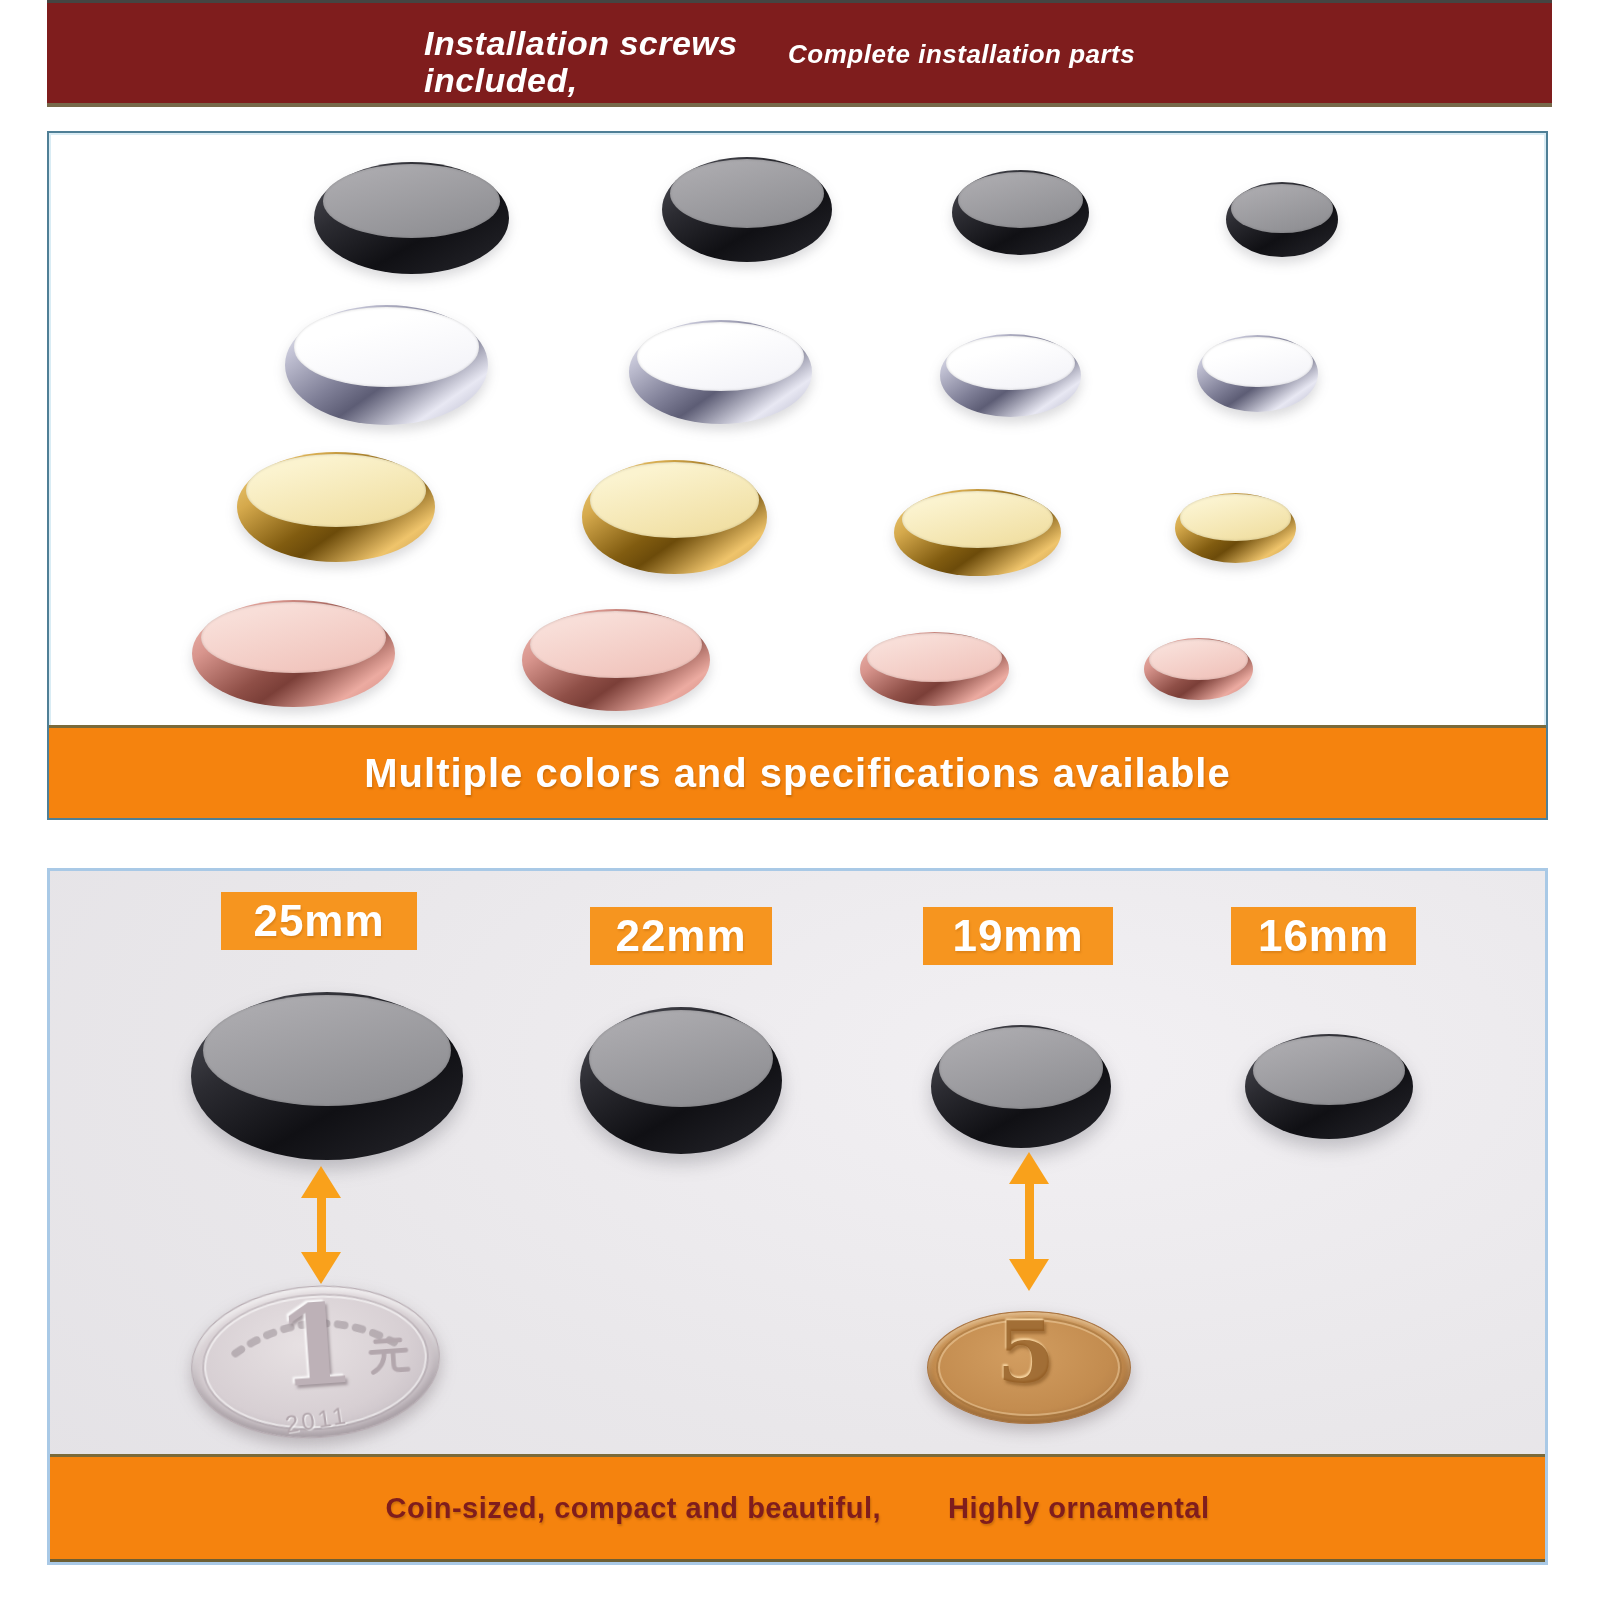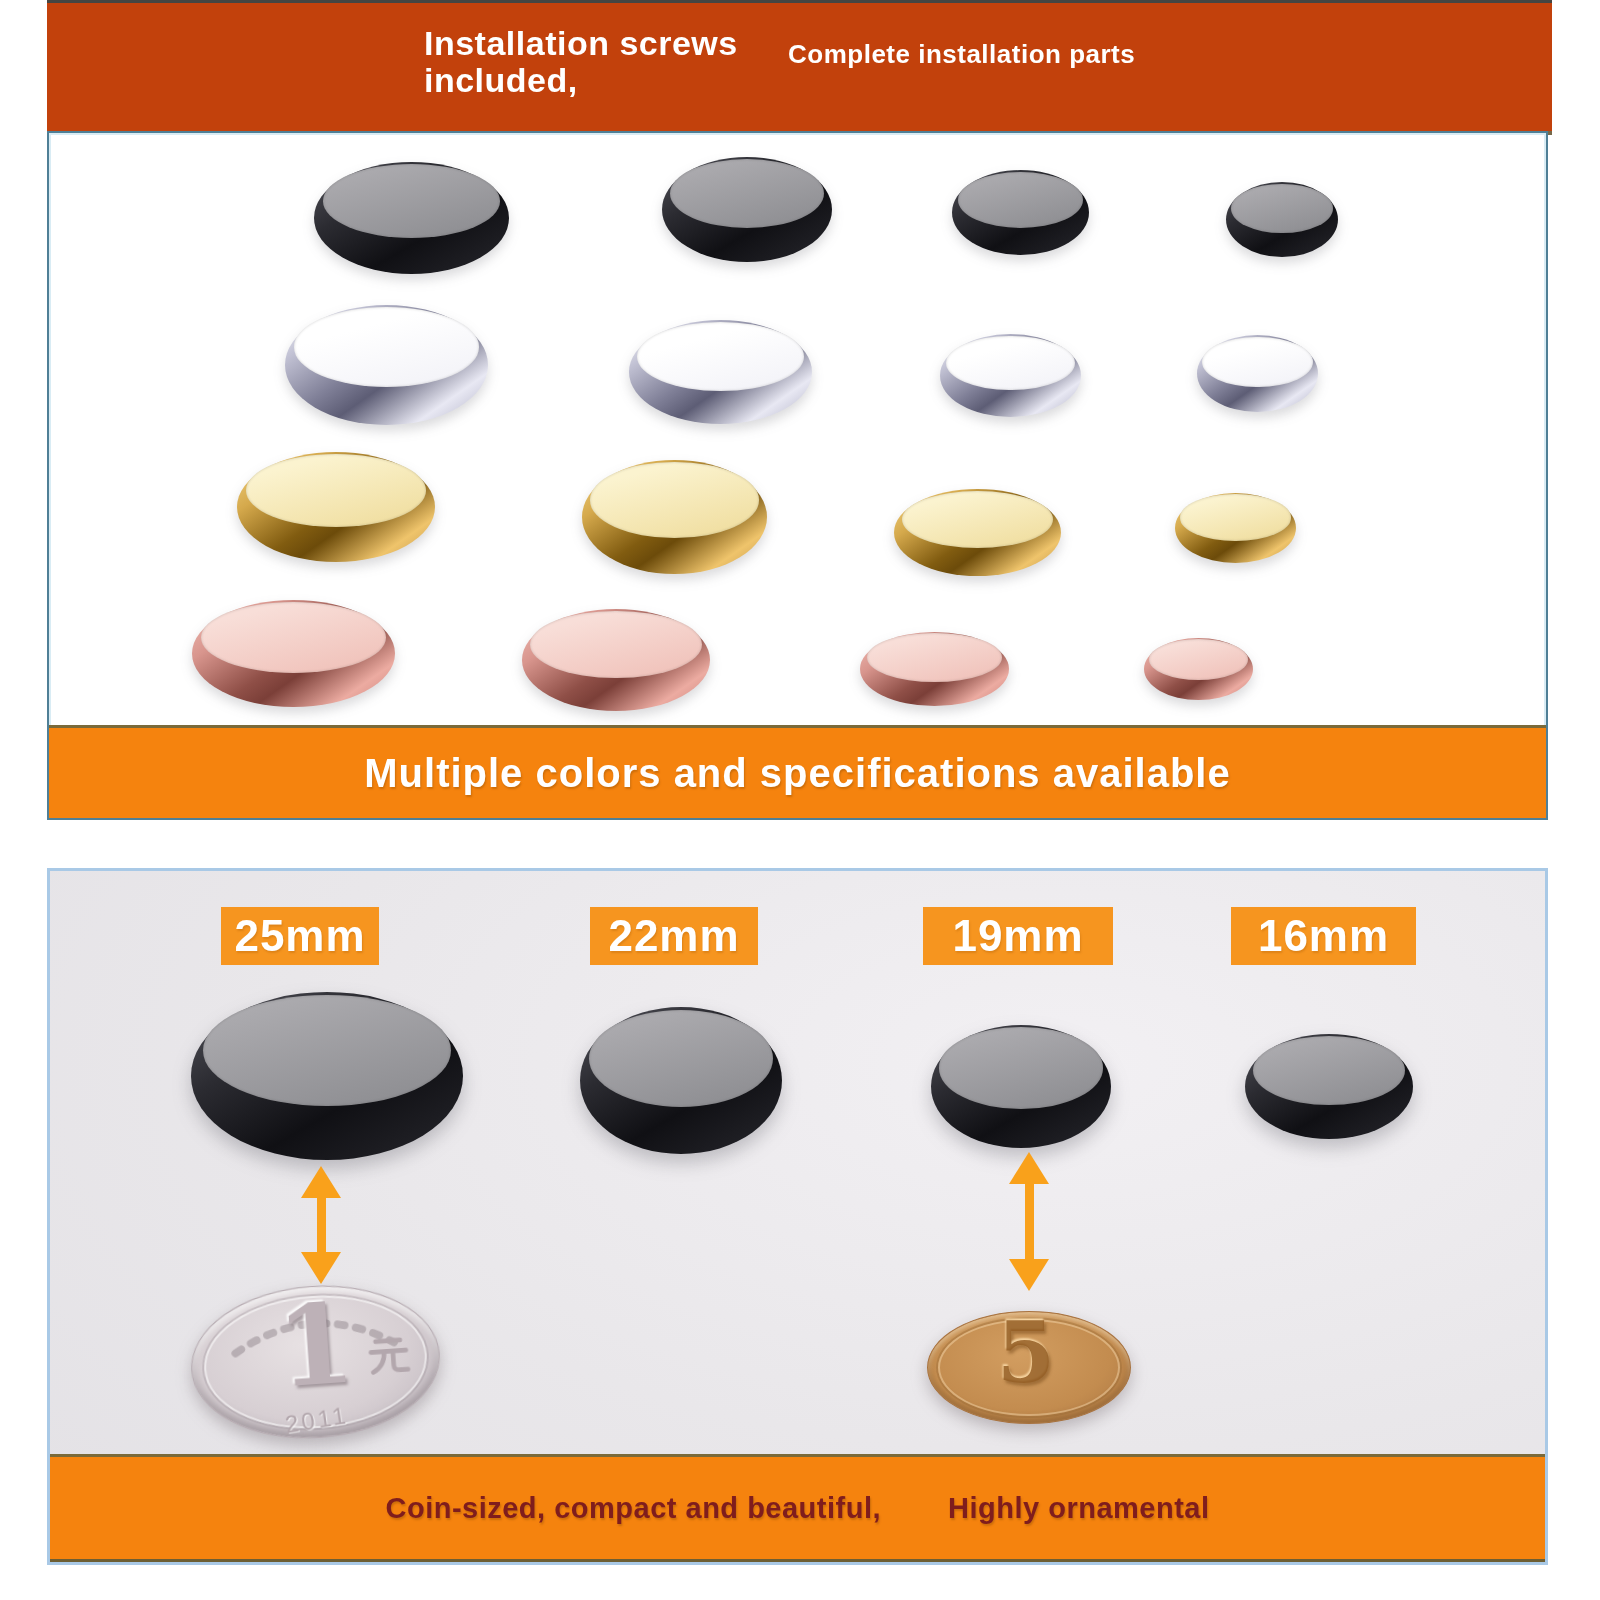--- a/index.html
+++ b/index.html
@@ -1,22 +1,22 @@
 <!DOCTYPE html>
 <html><head>
 <meta charset="utf-8">
 <style>
   html,body{margin:0;padding:0;background:#ffffff;}
   .page{position:relative;width:1600px;height:1600px;background:#ffffff;overflow:hidden;
         font-family:"Liberation Sans",sans-serif;}
 
   
-  .banner{position:absolute;left:47px;top:0;width:1505px;height:135px;
-          background:#c2410c;border-top:3px solid #454542;border-bottom:4px solid #77694a;
-          box-sizing:border-box;}
+  .banner{position:absolute;left:47px;top:0;width:1505px;height:107px;
+          background:#7f1d1d;border-top:3px solid #454542;border-bottom:4px solid #77694a;
+          box-sizing:border-box;font-style:italic;}
   .banner-title{position:absolute;left:377px;top:22px;color:#ffffff;font-weight:bold;
                 font-size:34px;line-height:37px;letter-spacing:.5px;}
   .banner-title span{display:block;}
   .banner-sub{position:absolute;left:741px;top:36px;color:#ffffff;font-weight:bold;
               font-size:26px;letter-spacing:.5px;}
 
   
   .grid-panel{position:absolute;left:47px;top:131px;width:1501px;height:689px;
               background:#ffffff;border:2px solid #4f7f96;box-sizing:border-box;
               box-shadow:inset 0 0 0 2px #d9ecf4;}
@@ -167,22 +167,22 @@
         <i class="rim"></i>
         <i class="face"></i>
       </div>
 
     <div class="grid-caption-band">
       <span>Multiple colors and specifications available</span>
     </div>
   </section>
 
   <section class="size-panel">
-    <div class="size-label" style="left:171px;top:36px;width:158px">25mm</div>
-    <div class="size-label" style="left:540px;top:36px;width:168px">22mm</div>
+    <div class="size-label" style="left:171px;top:21px;width:196px">25mm</div>
+    <div class="size-label" style="left:540px;top:36px;width:182px">22mm</div>
     <div class="size-label" style="left:873px;top:36px;width:190px">19mm</div>
     <div class="size-label" style="left:1181px;top:36px;width:185px">16mm</div>
 
     <div class="cap black" style="left:141px;top:121px;width:272px;height:168px">
         <i class="rim"></i>
         <i class="face"></i>
       </div>
     <div class="cap black" style="left:530px;top:136px;width:202px;height:147px">
         <i class="rim"></i>
         <i class="face"></i>

